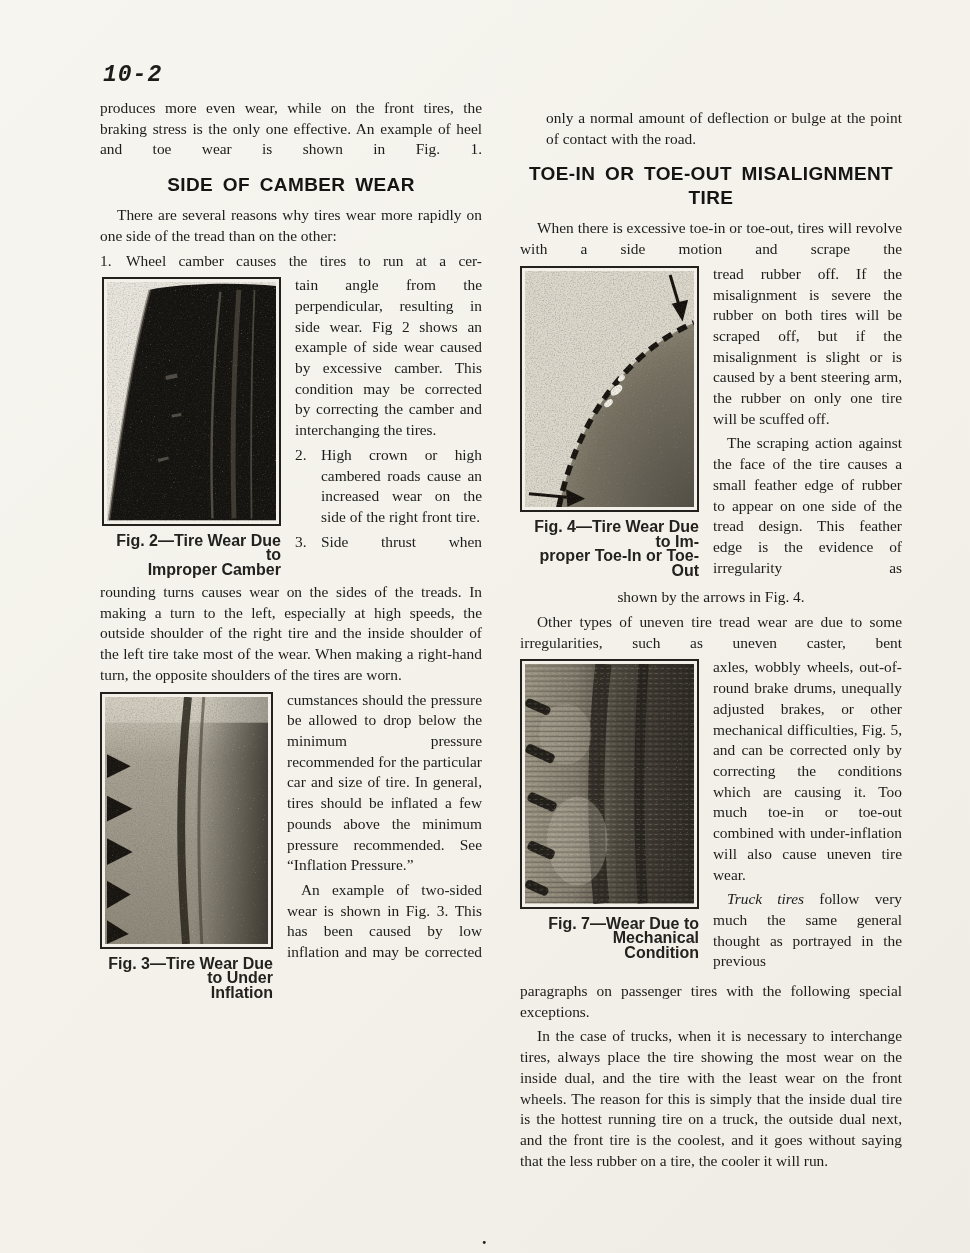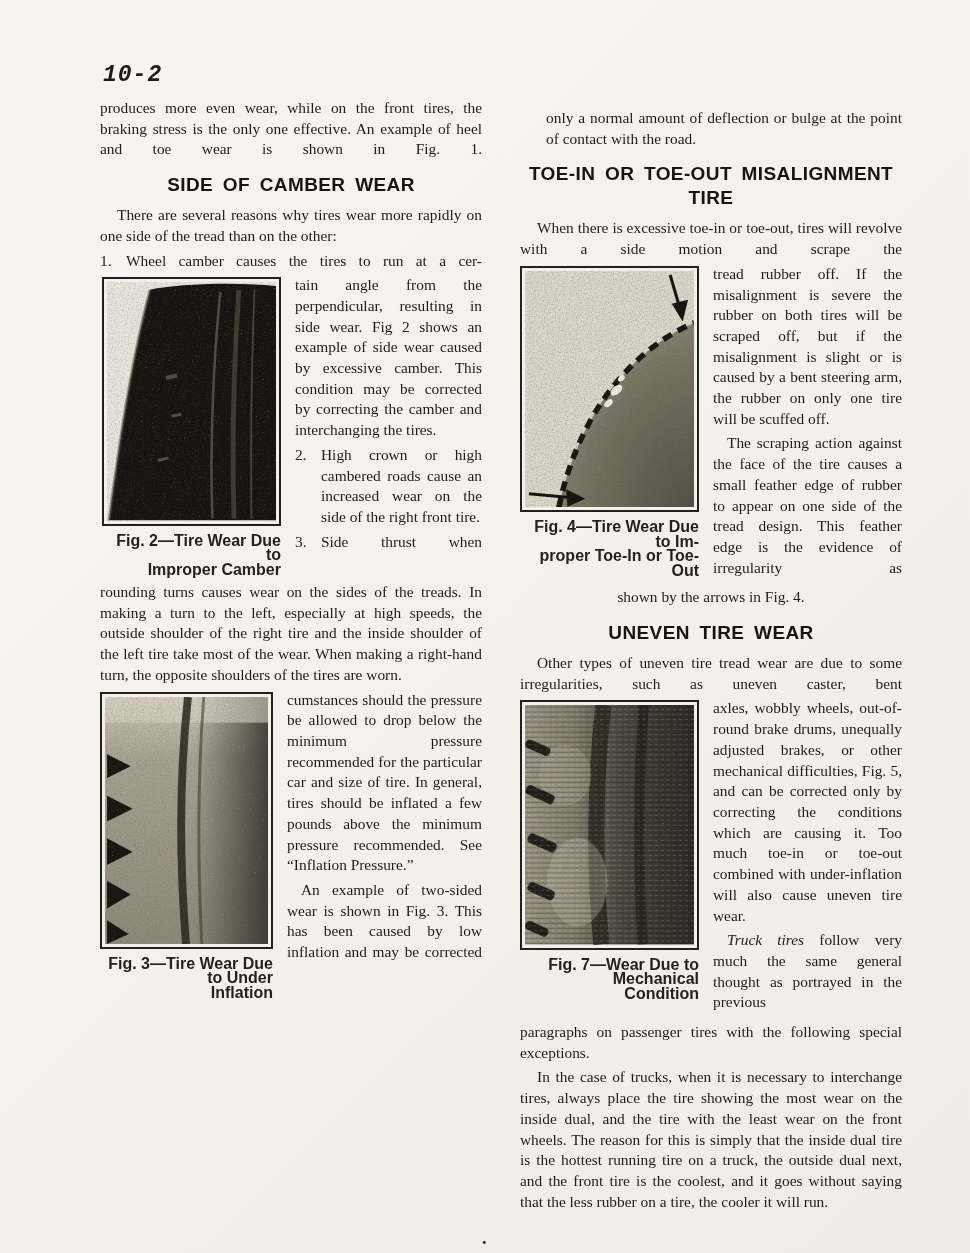--- a/index.html
+++ b/index.html
@@ -222,21 +222,20 @@
           </figcaption>
         </figure>
         <div class="narrow">
           <p class="body">tread rubber off. If the misalignment is severe the rubber on both tires will be scraped off, but if the misalignment is slight or is caused by a bent steering arm, the rubber on only one tire will be scuffed off.</p>
           <p class="body ind fj">The scraping action against the face of the tire causes a small feather edge of rubber to appear on one side of the tread design. This feather edge is the evidence of irregularity as</p>
         </div>
       </div>
 
       <p class="body" style="text-align:center">shown by the arrows in Fig. 4.</p>
 
-      <h2 class="heading">UNEVEN TIRE WEAR</h2>
 
       <p class="body ind fj">Other types of uneven tire tread wear are due to some irregularities, such as uneven caster, bent</p>
 
       <div class="row">
         <figure class="fig" style="margin-left:0">
           <div class="photo">
             <svg viewBox="0 0 168 238">
               <rect width="168" height="238" fill="url(#gD)"></rect>
               <path d="M78,0 C70,70 68,160 76,238" stroke="#24201a" stroke-width="16" fill="none" opacity="0.8"></path>
               <path d="M118,0 C113,70 112,160 117,238" stroke="#1d1a15" stroke-width="10" fill="none" opacity="0.7"></path>

